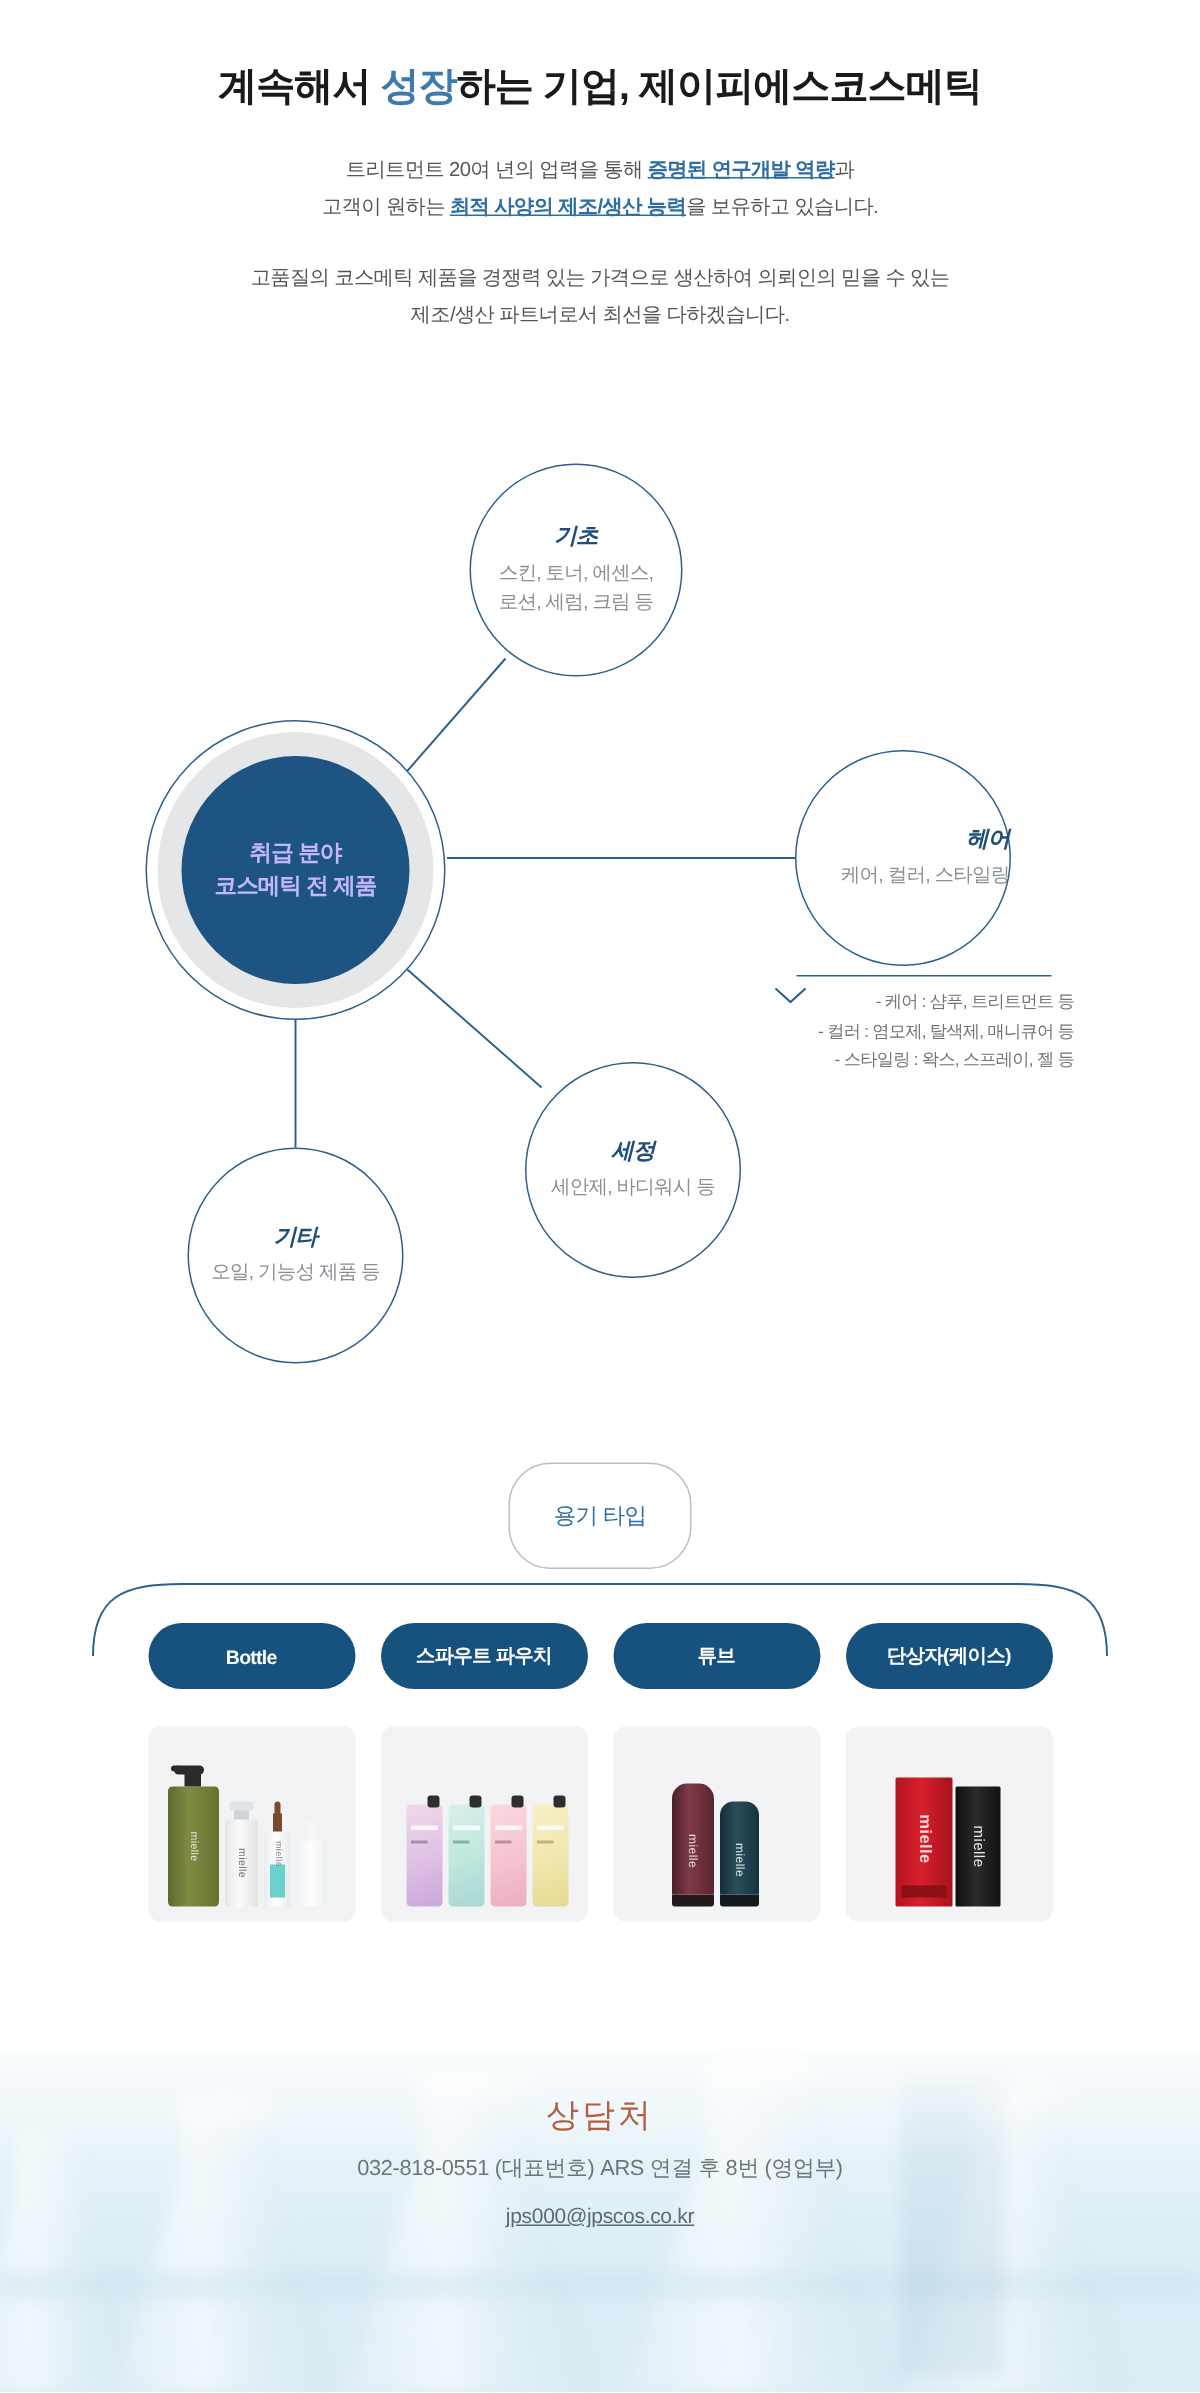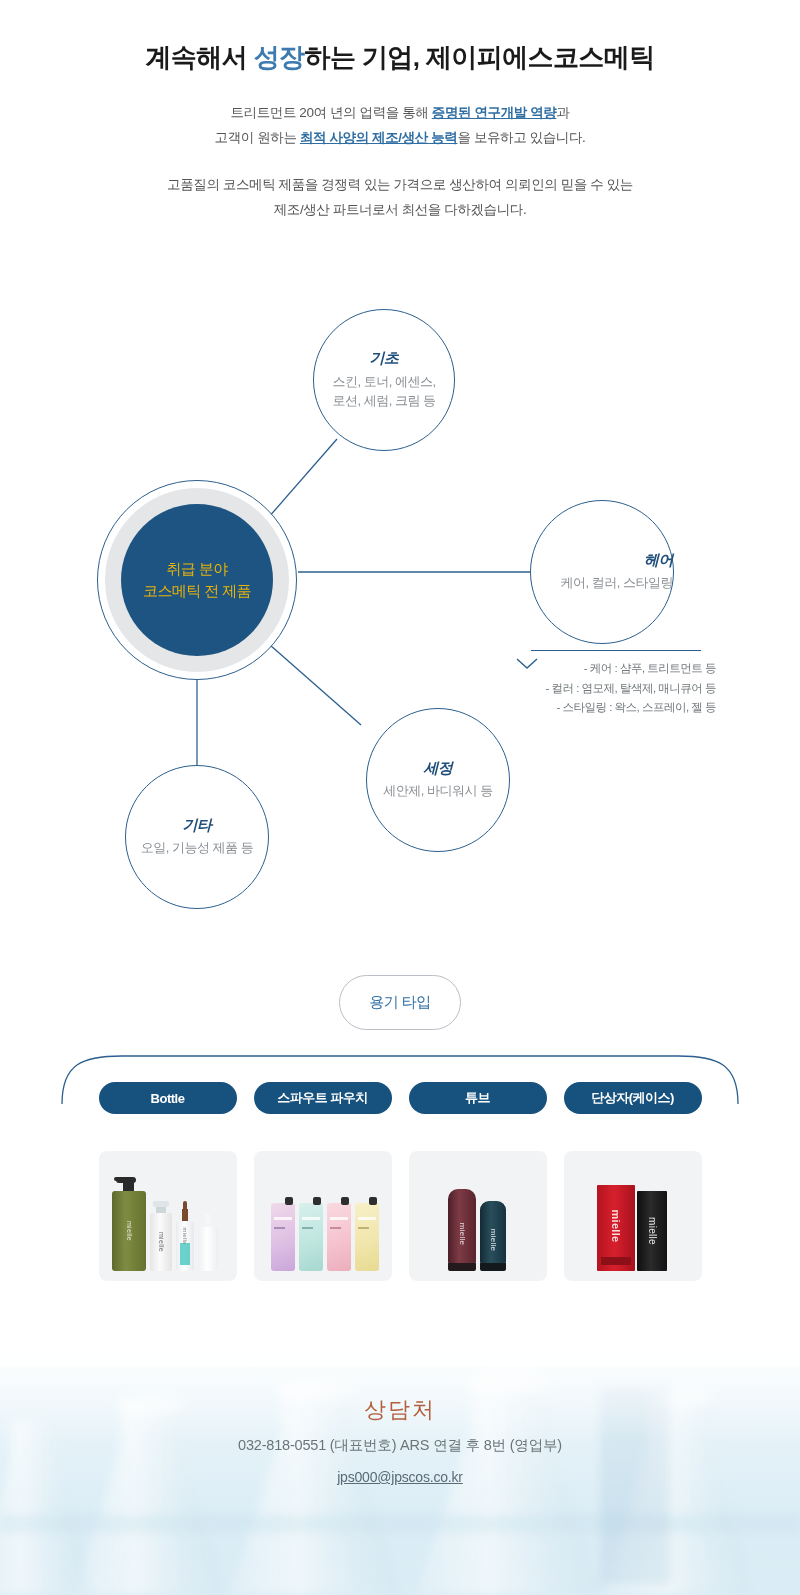--- a/index.html
+++ b/index.html
@@ -63,44 +63,44 @@
     background:#e4e6e8;
   }
   .core-in {
     position:absolute;
     width:152px; height:152px; border-radius:50%;
     background:#1d5481;
     display:flex; align-items:center; justify-content:center;
     text-align:center;
   }
   .core-in .ct {
-    color:#eab308; font-size:15px; font-weight:400; line-height:1.45; letter-spacing:-0.6px;
+    color:#c4b5fd; font-size:15px; font-weight:700; line-height:1.45; letter-spacing:-0.6px;
   }
 
   
   .hair-detail { position:absolute; left:516px; top:370px; width:200px; text-align:right; }
   .hair-rule { width:170px; height:1.4px; background:#2c5f8e; margin:0 auto; }
   .hair-chev { margin:8px auto 0; width:22px; height:11px; }
   .hair-list { margin-top:8px; font-size:11.5px; color:#6e7478; line-height:1.7; letter-spacing:-0.5px; }
 
   
   .ctype-wrap { position:absolute; top:975px; left:0; width:800px; }
   .ctype-pill {
     margin:0 auto;
-    width:122px; height:55px; border-radius:28px;
+    width:122px; height:71px; border-radius:28px;
     border:1.2px solid #b9bec4; background:#fff;
     display:flex; align-items:center; justify-content:center;
     font-size:15px; color:#2f6ea3; letter-spacing:-0.5px;
   }
 
   .bracket { position:absolute; top:1054px; left:60px; width:680px; height:52px; }
 
   .tabs { position:absolute; top:1082px; left:0; width:800px; display:flex; justify-content:center; gap:17px; }
   .tab {
-    width:138px; height:32px; border-radius:22px;
+    width:138px; height:44px; border-radius:22px;
     background:#17527e; color:#fff;
     display:flex; align-items:center; justify-content:center;
     font-size:13px; font-weight:700; letter-spacing:-0.5px;
   }
 
   .shelf { position:absolute; top:1151px; left:0; width:800px; display:flex; justify-content:center; gap:17px; }
   .cell {
     width:138px; height:130px; border-radius:8px; background:#f2f3f4;
     display:flex; align-items:flex-end; justify-content:center;
     position:relative; overflow:hidden;
@@ -178,21 +178,21 @@
         <div>스킨, 토너, 에센스,</div>
         <div>로션, 세럼, 크림 등</div>
       </div>
     </div>
 
     <div class="node leaf" style="left:530px; top:220px; width:144px; height:144px;align-items:flex-end;">
       <div class="t">헤어</div>
       <div class="d">케어, 컬러, 스타일링</div>
     </div>
 
-    <div class="node leaf" style="left:366px; top:428px; width:144px; height:144px;">
+    <div class="node leaf" style="left:350px; top:428px; width:144px; height:144px;">
       <div class="t">세정</div>
       <div class="d">세안제, 바디워시 등</div>
     </div>
 
     <div class="node leaf" style="left:125px; top:485px; width:144px; height:144px;">
       <div class="t">기타</div>
       <div class="d">오일, 기능성 제품 등</div>
     </div>
 
     <div class="hair-detail">

